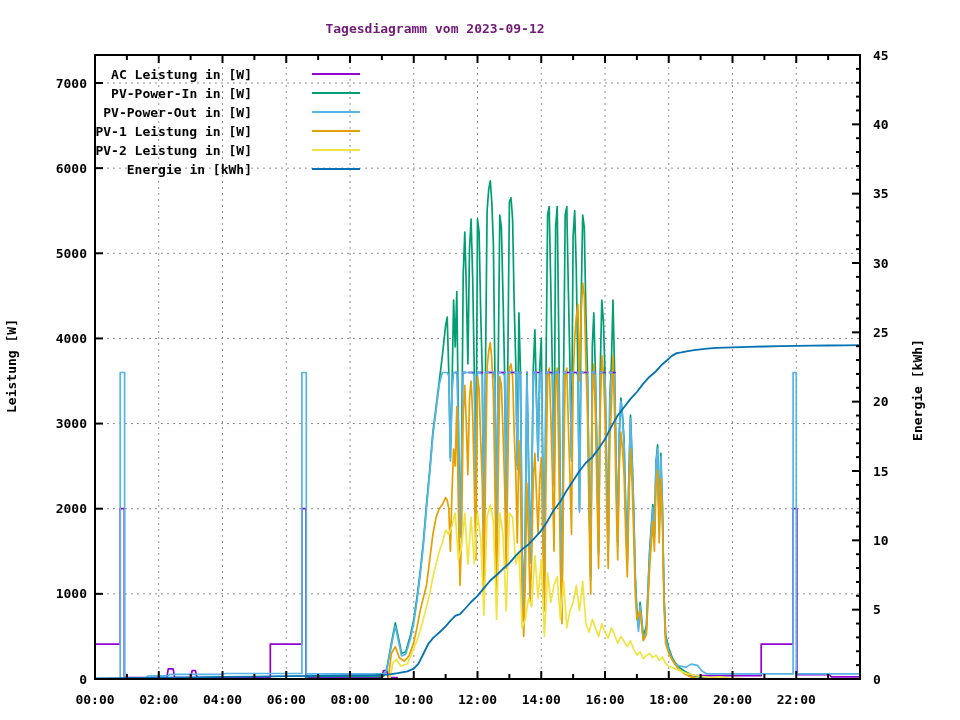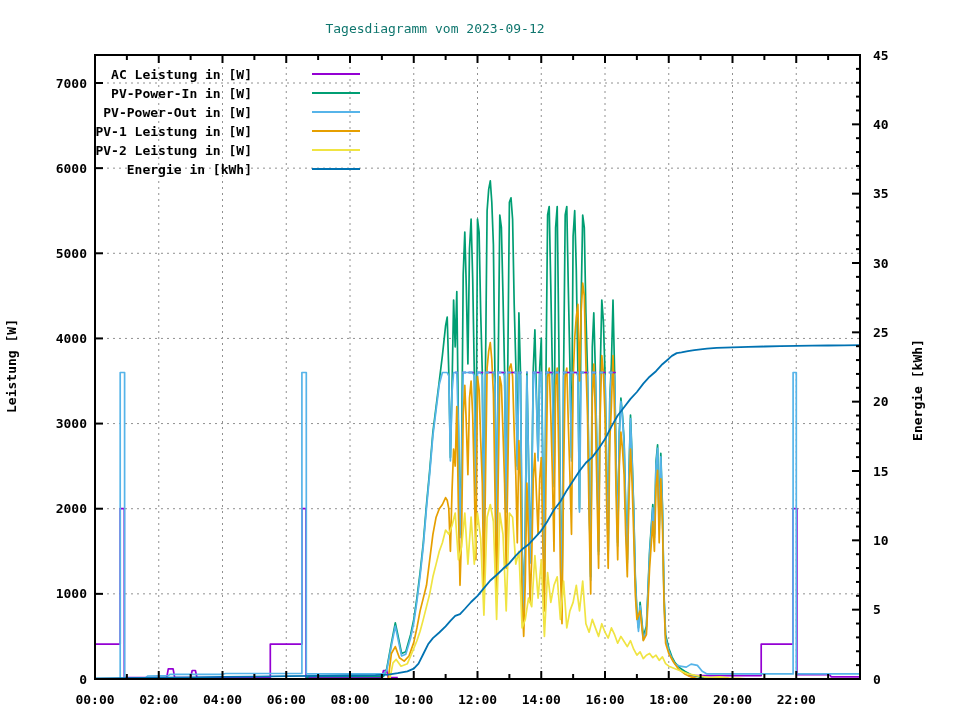--- a/index.html
+++ b/index.html
@@ -1,21 +1,21 @@
 <!DOCTYPE html>
 <html><head>
 <meta charset="utf-8">
 <style>
   html,body{margin:0;padding:0;background:#ffffff;}
   body{width:960px;height:720px;position:relative;font-family:"DejaVu Sans Mono",monospace;}
   #chart-wrap{position:absolute;left:0;top:0;width:960px;height:720px;}
   svg{position:absolute;left:0;top:0;}
   .chart-title{
     position:absolute;top:21px;left:0;width:870px;text-align:center;
-    font-size:13px;font-weight:normal;color:#0f766e;letter-spacing:0px;
+    font-size:13px;font-weight:bold;color:#701a75;letter-spacing:0px;
   }
   text{font-family:"DejaVu Sans Mono",monospace;font-size:13px;font-weight:bold;fill:#000;}
 </style>
 </head>
 <body>
 
 <div id="chart-wrap">
   <svg id="chart" width="960" height="720" viewBox="0 0 960 720">
     <rect x="0" y="0" width="960" height="720" fill="#ffffff"></rect>
     <g id="g-grid">

